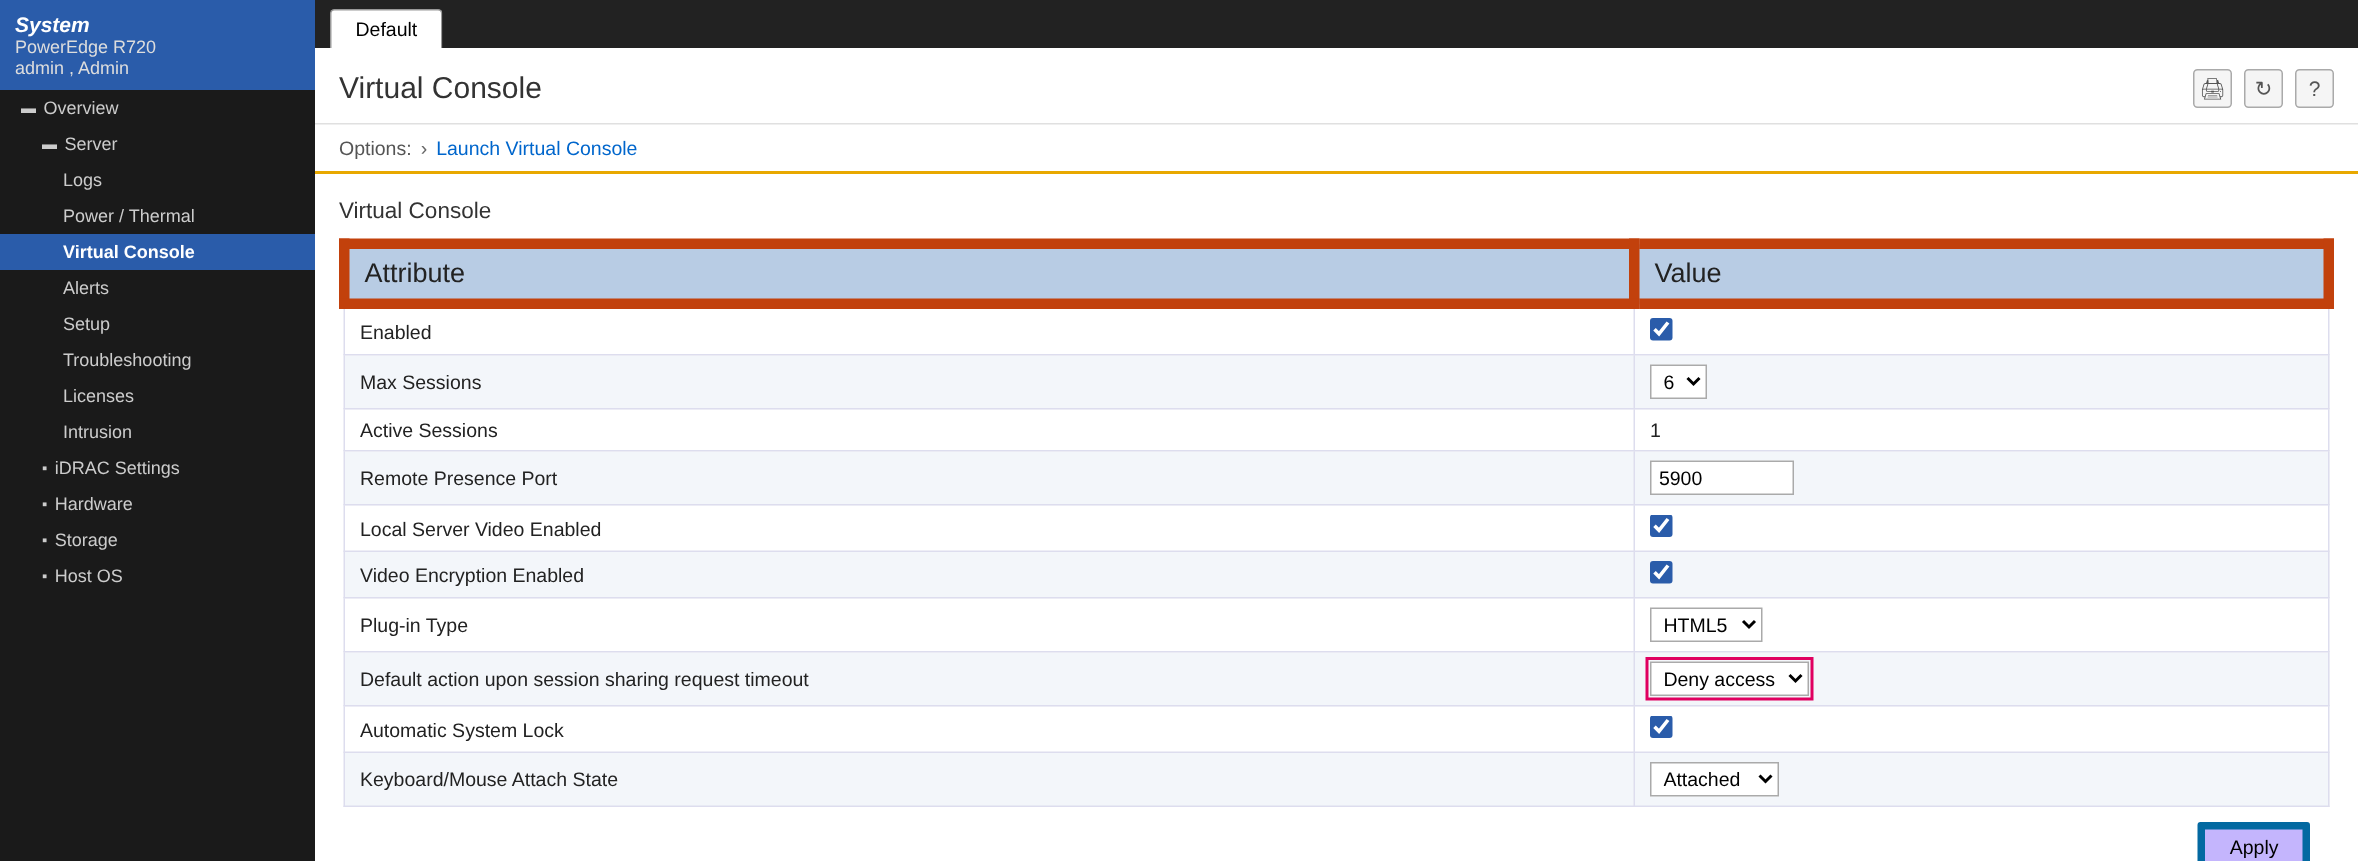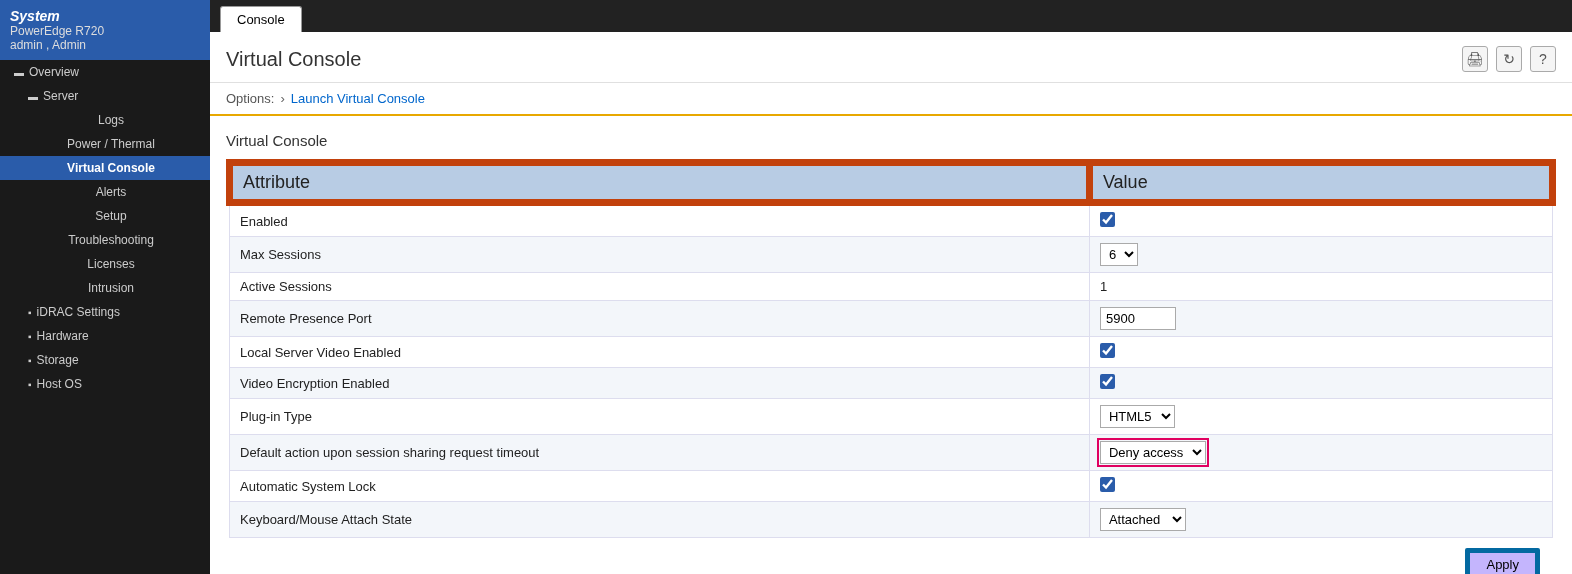--- a/index.html
+++ b/index.html
@@ -26,21 +26,21 @@
       padding: 5px 10px 5px 14px;
       cursor: pointer;
       color: #ccc;
       font-size: 12px;
       display: flex;
       align-items: center;
       gap: 5px;
     }
     .sidebar-item.active { background: #2a5caa; color: #fff; font-weight: bold; }
     .sidebar-item.indent1 { padding-left: 28px; }
-    .sidebar-item.indent2 { padding-left: 22px; justify-content: center; }
+    .sidebar-item.indent2 { padding-left: 42px; }
 
     
     #main {
       flex: 1;
       display: flex;
       flex-direction: column;
       background: #fff;
       overflow: hidden;
     }
 
@@ -168,21 +168,21 @@
     }
     .config-table tbody td:first-child {
       width: 65%;
     }
 
     
     input[type="text"], input[type="number"] {
       border: 1px solid #aaa;
       padding: 3px 5px;
       font-size: 13px;
-      width: 76px;
+      width: 96px;
     }
     select {
       border: 1px solid #aaa;
       padding: 2px 4px;
       font-size: 13px;
       background: #fff;
     }
     input[type="checkbox"] {
       width: 15px;
       height: 15px;
@@ -269,21 +269,21 @@
       <div class="sidebar-item indent1">
         <span style="font-size: 10px;">▪</span>
         <span>Host OS</span>
       </div>
     </div>
 </div>
 
 <div id="main">
 
   <div id="tab-bar">
-    <div class="tab active-tab">Console</div>
+    <div class="tab active-tab">Default</div>
   </div>
 
   <div id="page-content">
 
     <div id="page-title-bar">
       <h1>Virtual Console</h1>
       <div class="icon-group">
         <div class="icon-btn" title="Print">🖨</div>
         <div class="icon-btn" title="Refresh">↻</div>
         <div class="icon-btn" title="Help">?</div>

